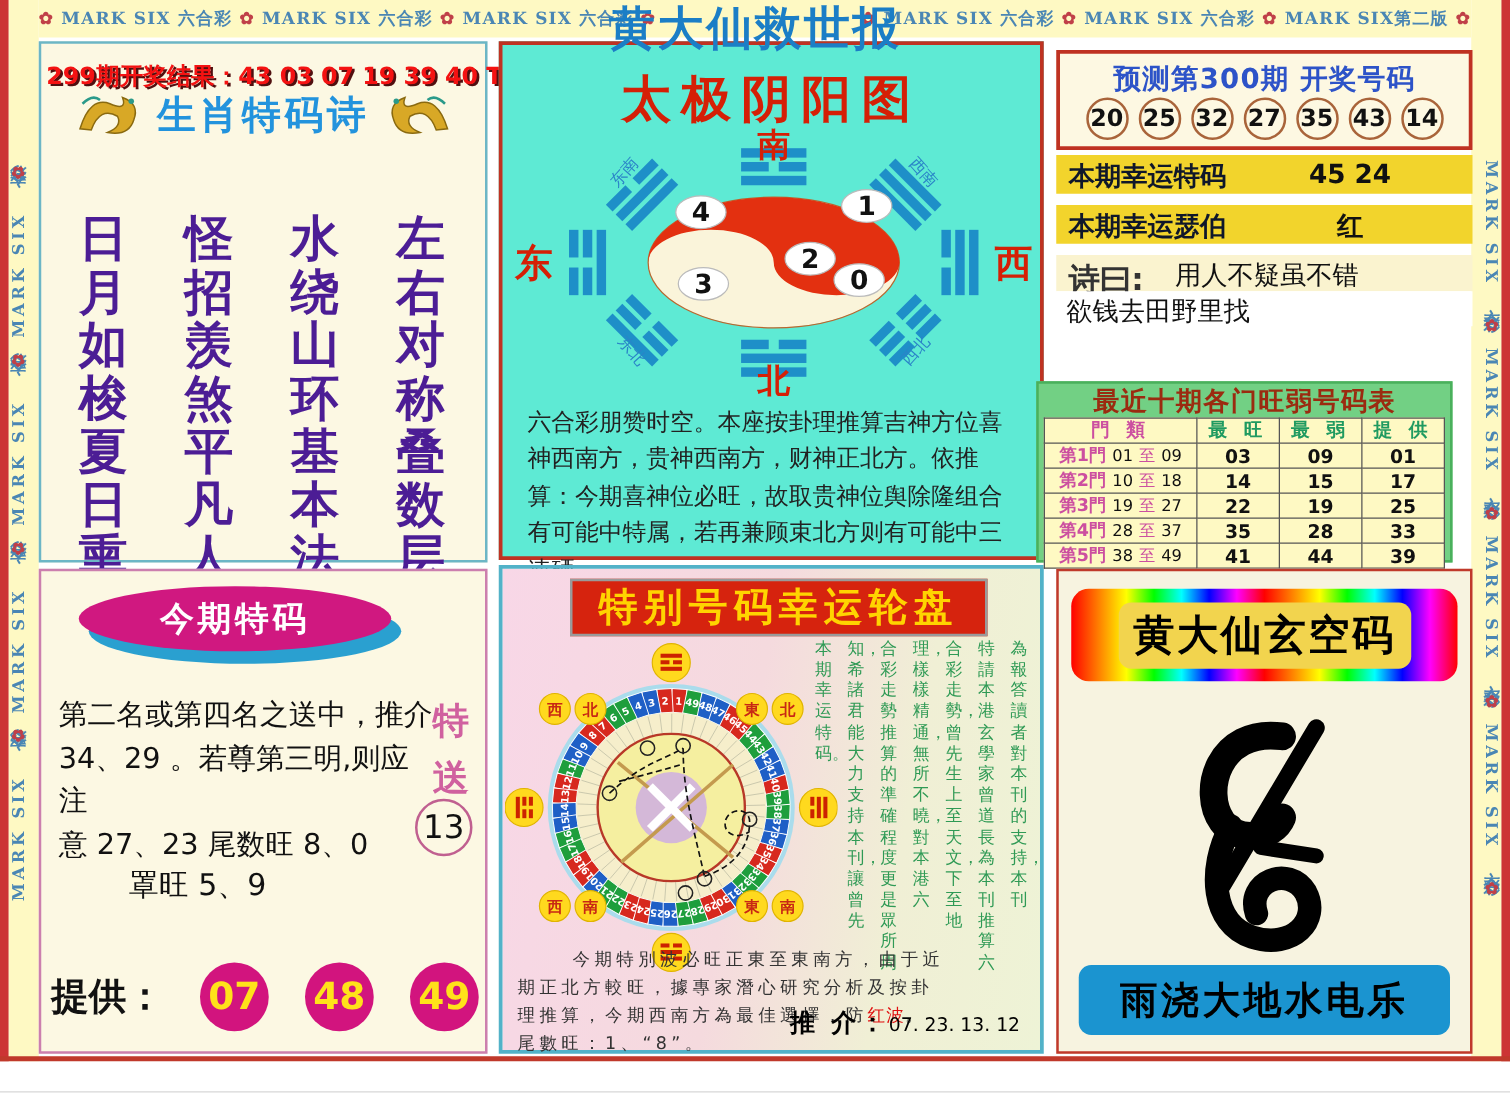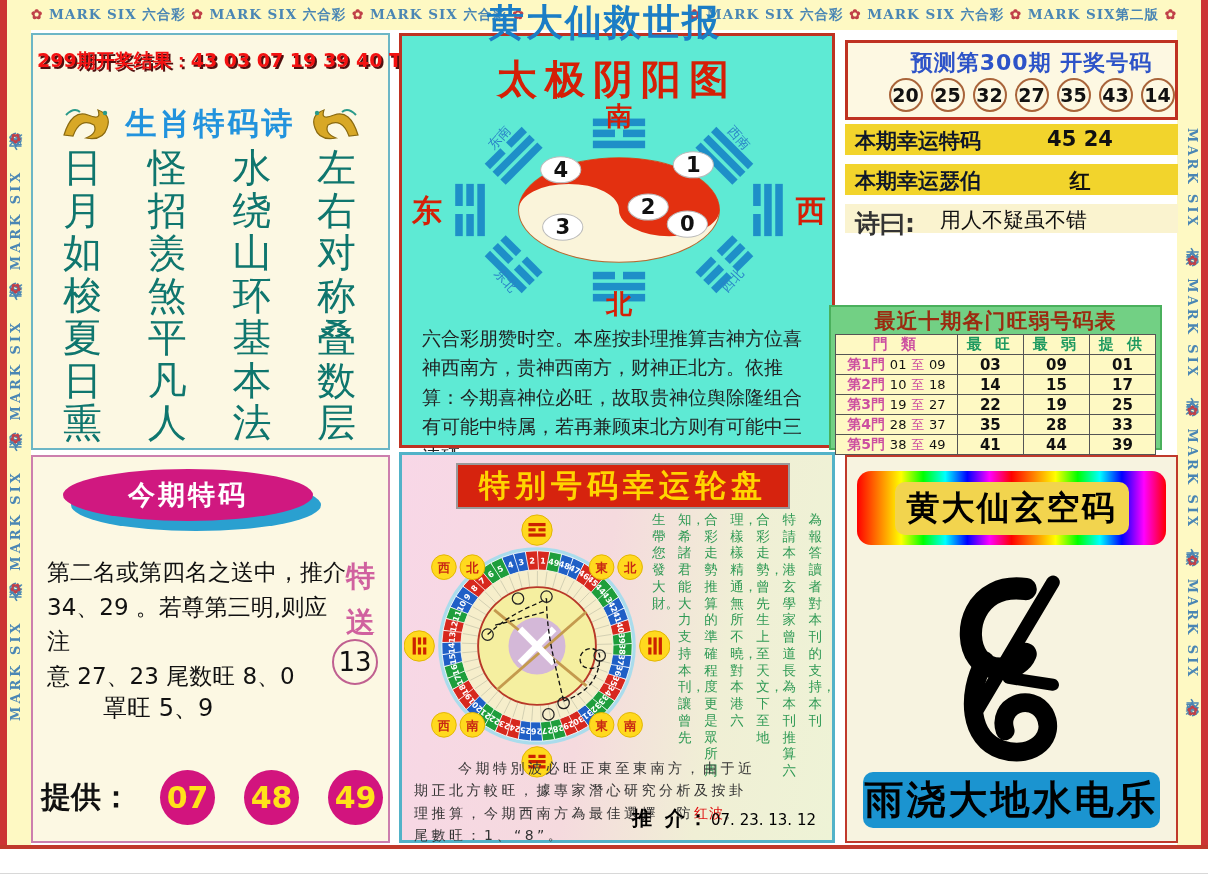--- a/index.html
+++ b/index.html
@@ -19,25 +19,25 @@
   .flower { color:#c04048; }
   .page-title { position:absolute; left:50%; top:-2px; transform:translateX(-50%); font-size:37px; font-weight:bold; color:#1b7ec6; letter-spacing:2px; white-space:nowrap; z-index:5; }
   .frame-bottom { position:absolute; left:0; top:845px; width:1208px; height:4px; background:#c0392b; }
   .below-line { position:absolute; left:0; top:873px; width:1208px; height:1px; background:#d8d8d8; }
 
   .panel { position:absolute; }
 
   
   #panel-poem { left:31px; top:33px; width:359px; height:417px; background:#fcf8e3; border:2px solid #6cb6c6; }
   .result-line { position:absolute; left:4px; top:13px; font-size:19px; font-weight:bold; color:#f41212; text-shadow:2px 2px 0 #501010; white-space:nowrap; }
-  .poem-head { position:absolute; left:0; top:68px; width:100%; display:flex; justify-content:center; align-items:center; gap:8px; }
+  .poem-head { position:absolute; left:0; top:36px; width:100%; display:flex; justify-content:center; align-items:center; gap:8px; }
   .poem-title { font-size:31px; font-weight:bold; color:#2293dd; letter-spacing:3px; }
   .dragon { width:60px; height:42px; }
   .poem-grid { position:absolute; left:30px; right:30px; top:112px; bottom:8px; display:flex; justify-content:space-between; }
-  .poem-col { width:1.05em; font-family:"DejaVu Serif",serif; font-size:39px; font-weight:normal; color:#0f766e; word-break:break-all; line-height:1.09; }
+  .poem-col { width:1.05em; font-family:"DejaVu Serif",serif; font-size:39px; font-weight:bold; color:#4c1d95; word-break:break-all; line-height:1.09;margin-top:23px; }
 
   
   #panel-special { left:31px; top:455px; width:359px; height:388px; background:#fcf8e3; border:2px solid #cc7fae; }
   .oval-wrap { position:absolute; left:30px; top:12px; width:262px; height:64px; }
   .oval-shadow { position:absolute; left:8px; top:10px; width:250px; height:52px; background:#2aa0d0; border-radius:50%; }
   .oval-main { position:absolute; left:0; top:0; width:250px; height:52px; background:#d01880; border-radius:50%; display:flex; align-items:center; justify-content:center; color:#ffffff; font-size:27px; font-weight:bold; letter-spacing:3px; }
   .tesong { position:absolute; right:10px; top:96px; width:1.1em; font-family:"DejaVu Serif",serif; font-size:29px; font-weight:bold; color:#d0619f; word-break:break-all; line-height:1.6; }
   .special-text { position:absolute; left:14px; top:98px; width:300px; font-size:23px; color:#111; line-height:1.5; }
   .circle-13 { position:absolute; right:10px; top:182px; width:46px; height:46px; border:2px solid #c06090; border-radius:50%; text-align:center; line-height:42px; font-size:26px; color:#111; background:#fcf8e3; }
   .zhaowang { position:absolute; left:70px; top:235px; font-size:24px; color:#111; }
@@ -58,21 +58,21 @@
   .wheel-svg { position:absolute; left:2px; top:58px; width:266px; height:266px; }
   .green-cols { position:absolute; right:8px; top:56px; width:172px; height:268px; display:flex; flex-direction:row-reverse; justify-content:space-between; }
   .gcol { width:1.15em; font-family:"DejaVu Serif",serif; font-size:13.5px; color:#2f9a55; word-break:break-all; line-height:1.24; }
   .wheel-bottom { position:absolute; left:12px; top:302px; width:414px; font-size:14px; color:#333; letter-spacing:3.5px; line-height:1.6; }
   .wheel-bottom .indent { padding-left:44px; }
   .redwave { color:#e01010; letter-spacing:1px; }
   .tuijie { position:absolute; right:16px; bottom:8px; font-size:15px; color:#000; }
   .tuijie b { font-size:20px; letter-spacing:3px; }
 
   
-  #panel-predict { left:845px; top:40px; width:333px; height:80px; border:3px solid #bf3222; background:#fdf8e2;padding-left:20px; }
+  #panel-predict { left:845px; top:40px; width:333px; height:80px; border:3px solid #bf3222; background:#fdf8e2; }
   .predict-title { position:absolute; top:5px; width:100%; text-align:center; font-size:22px; font-weight:bold; color:#2d53c8; letter-spacing:1px; }
   .predict-nums { position:absolute; top:35px; width:100%; display:flex; justify-content:center; gap:8px; }
   .pnum { width:34px; height:34px; border:2px solid #a9643a; border-radius:50%; text-align:center; line-height:30px; font-size:19px; font-weight:bold; color:#111; }
 
   #lucky-block { left:845px; top:124px; width:333px; }
   .lucky-row { position:relative; height:31px; background:#f2d42c; margin-bottom:9px; }
   .lucky-row:nth-child(3) { margin-top:4px; }
   .lucky-label { position:absolute; left:10px; top:3px; font-size:21px; font-weight:bold; color:#0f172a; }
   .lucky-value { position:absolute; left:185px; top:3px; width:100px; text-align:center; font-size:21px; font-weight:bold; color:#111; }
   .shiyue-row { position:relative; height:29px; background:#faf3cf; }
@@ -91,21 +91,21 @@
   .gate-zhi { color:#cc4fa0; font-size:13px; }
   .gate-num { color:#111; font-size:13px; }
   .gates-table td.val { color:#111; font-weight:bold; font-size:15px; }
 
   #panel-xuan { left:845px; top:455px; width:333px; height:388px; border:2px solid #c0392b; background:#f7f3e0; }
   .rainbow { position:absolute; left:10px; right:10px; top:14px; height:74px; border-radius:14px;
     background:linear-gradient(90deg,#f00,#ff8000,#ff0,#0f0,#0ff,#00f,#f0f,#f00,#ff8000,#ff0,#0f0,#0ff,#00f,#f0f,#f00);
     display:flex; align-items:center; justify-content:center; }
   .rainbow-inner { background:#f2d44e; border-radius:10px; padding:4px 12px; font-size:33px; font-weight:bold; color:#000; letter-spacing:2px; }
   .glyph-svg { position:absolute; left:50%; top:115px; transform:translateX(-50%); width:180px; height:205px; }
-  .blue-box { position:absolute; left:16px; right:16px; bottom:13px; height:56px; background:#1b94d0; border-radius:10px; display:flex; align-items:center; justify-content:center; font-size:39px; font-weight:bold; color:#000; letter-spacing:3px; }
+  .blue-box { position:absolute; left:16px; right:16px; bottom:13px; height:56px; background:#1b94d0; border-radius:10px; display:flex; align-items:center; justify-content:center; font-size:30px; font-weight:bold; color:#000; letter-spacing:3px; }
 </style>
 </head>
 <body>
 
 <div class="page">
 
   <div class="edge-red left"></div>
   <div class="edge-red right"></div>
   <div class="band band-top">
     <span class="brand-seq brandify"><span class="flower">✿</span> MARK SIX 六合彩 <span class="flower">✿</span> MARK SIX 六合彩 <span class="flower">✿</span> MARK SIX 六合彩 <span class="flower">✿</span></span>
@@ -579,21 +579,21 @@
           <text x="238" y="228" text-anchor="middle" font-size="13" font-weight="bold" fill="#c82814">南</text>
         </g>
     </svg>
     <div class="green-cols">
       <div class="gcol">為報答讀者對本刊的支持，本刊</div>
       <div class="gcol">特請本港玄學家曾道長為本刊推算六</div>
       <div class="gcol">合彩走勢，曾先生上至天文，下至地</div>
       <div class="gcol">理，樣樣精通，無所不曉，對本港六</div>
       <div class="gcol">合彩走勢推算的準確程度更是眾所周</div>
       <div class="gcol">知，希諸君能大力支持本刊，讓曾先</div>
-      <div class="gcol">生帶您發大財。</div>
+      <div class="gcol">本期幸运特码。</div>
     </div>
     <div class="wheel-bottom">
       <div class="indent">今期特別波必旺正東至東南方，由于近</div>
       <div>期正北方較旺，據專家潛心研究分析及按卦</div>
       <div><span>理推算，今期西南方為最佳選擇，防</span><span class="redwave">红波</span><span>。</span></div>
       <div>尾數旺：1、“8”。</div>
     </div>
     <div class="tuijie">
       <b>推 介：</b><span>07. 23. 13. 12</span>
     </div>
@@ -617,20 +617,23 @@
       <span class="lucky-label">本期幸运特码</span>
       <span class="lucky-value">45  24</span>
     </div>
     <div class="lucky-row">
       <span class="lucky-label">本期幸运瑟伯</span>
       <span class="lucky-value">红</span>
     </div>
     <div class="shiyue-row">
       <span class="shiyue-label">诗曰:</span>
       <span class="shiyue-text">用人不疑虽不错</span>
+    </div>
+    <div class="qian-row">
+      <span class="qian-text">欲钱去田野里找</span>
     </div>
   </div>
 
   <div class="panel" id="panel-gates">
     <div class="gates-title">最近十期各门旺弱号码表</div>
     <table class="gates-table">
       <tbody>
           <tr>
         <th class="ghead" style="width:38%">門 類</th>
         <th style="width:20.6%">最 旺</th>

